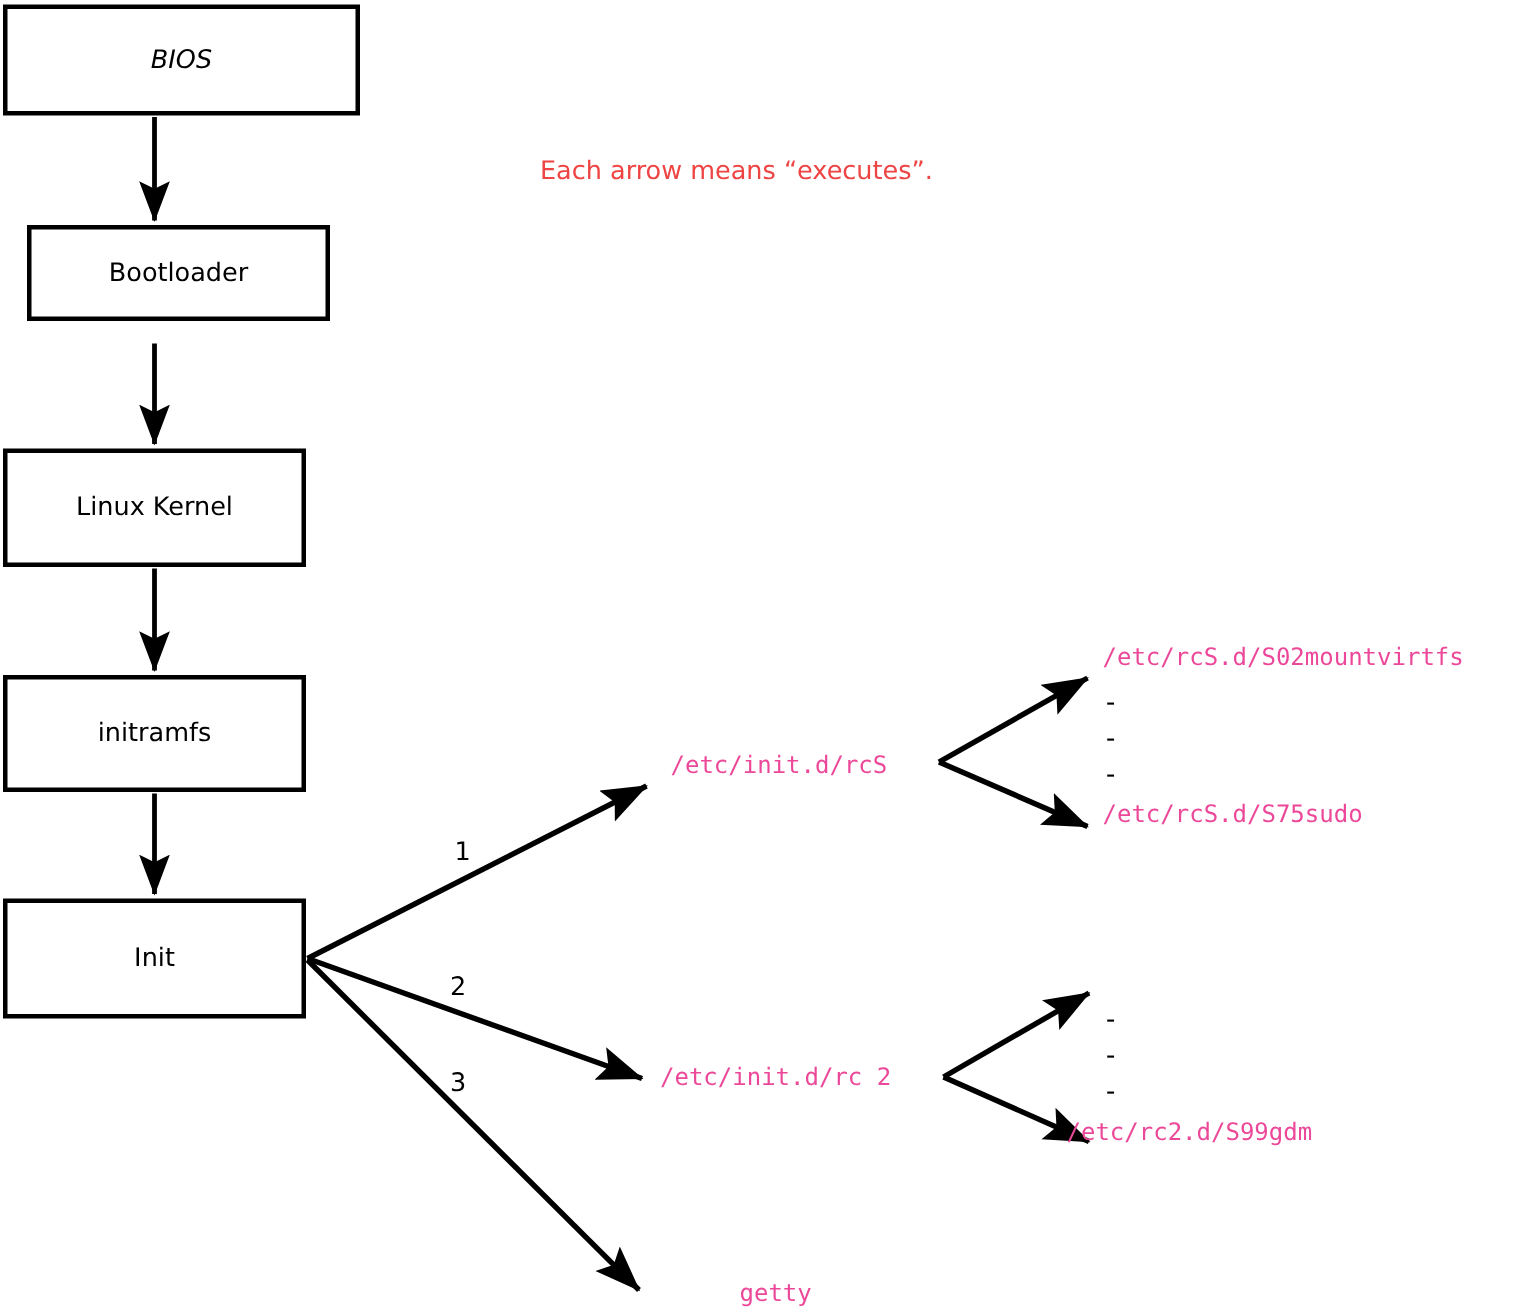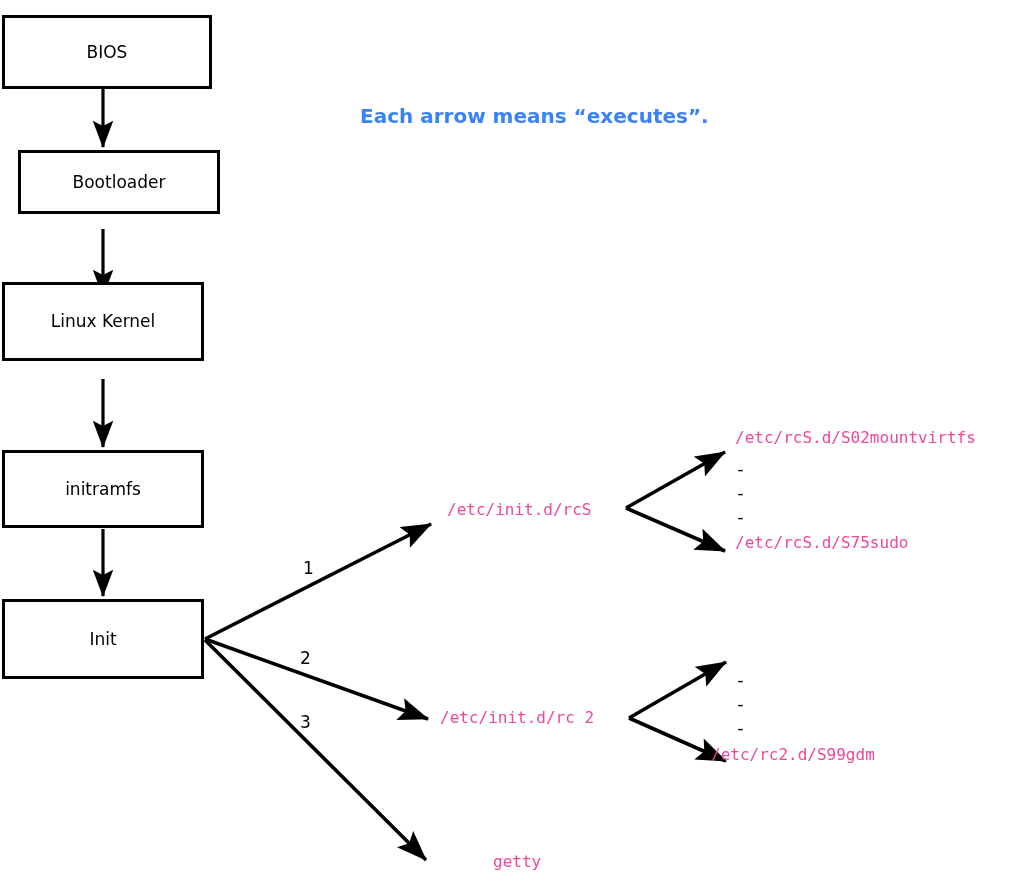--- a/index.html
+++ b/index.html
@@ -60,25 +60,24 @@
   .edge-number {
     position: absolute;
     font-family: "DejaVu Sans", "Liberation Sans", sans-serif;
     font-size: 17px;
     line-height: 1;
     color: #000000;
   }
   .note-text {
     position: absolute;
     font-family: "DejaVu Sans", "Liberation Sans", sans-serif;
-    font-size: 20px;
+    font-size: 17px;
     line-height: 1;
-    color: #3b82f6;
+    color: #ef4444;
     white-space: nowrap;
-    font-weight: bold;
   }
 </style>
 </head>
 <body>
 
 <div id="canvas">
 
   <svg class="svg-layer" viewBox="0 0 1024 875" xmlns="http://www.w3.org/2000/svg">
     <defs>
       <marker id="arrowhead" markerWidth="9" markerHeight="9" refX="8.2" refY="3.2" orient="auto" markerUnits="strokeWidth">
@@ -95,29 +94,29 @@
     <line x1="205" y1="639" x2="428" y2="719" stroke="#000000" stroke-width="3.6" marker-end="url(#arrowhead)"></line>
     <line x1="205" y1="640" x2="426" y2="860" stroke="#000000" stroke-width="3.6" marker-end="url(#arrowhead)"></line>
 
     <line x1="626" y1="508" x2="725" y2="452" stroke="#000000" stroke-width="3.6" marker-end="url(#arrowhead)"></line>
     <line x1="626" y1="508" x2="725" y2="551" stroke="#000000" stroke-width="3.6" marker-end="url(#arrowhead)"></line>
 
     <line x1="629" y1="718" x2="726" y2="662" stroke="#000000" stroke-width="3.6" marker-end="url(#arrowhead)"></line>
     <line x1="629" y1="718" x2="726" y2="761" stroke="#000000" stroke-width="3.6" marker-end="url(#arrowhead)"></line>
   </svg>
 
-  <div class="node-box" style="left:2px; top:15px; width:210px; height:74px;">
+  <div class="node-box" style="left:2px; top:3px; width:238px; height:74px;font-style:italic;">
     <span class="node-label">BIOS</span>
   </div>
 
   <div class="node-box" style="left:18px; top:150px; width:202px; height:64px;">
     <span class="node-label">Bootloader</span>
   </div>
 
-  <div class="node-box" style="left:2px; top:282px; width:202px; height:79px;">
+  <div class="node-box" style="left:2px; top:299px; width:202px; height:79px;">
     <span class="node-label">Linux Kernel</span>
   </div>
 
   <div class="node-box" style="left:2px; top:450px; width:202px; height:78px;">
     <span class="node-label">initramfs</span>
   </div>
 
   <div class="node-box" style="left:2px; top:599px; width:202px; height:80px;">
     <span class="node-label">Init</span>
   </div>

